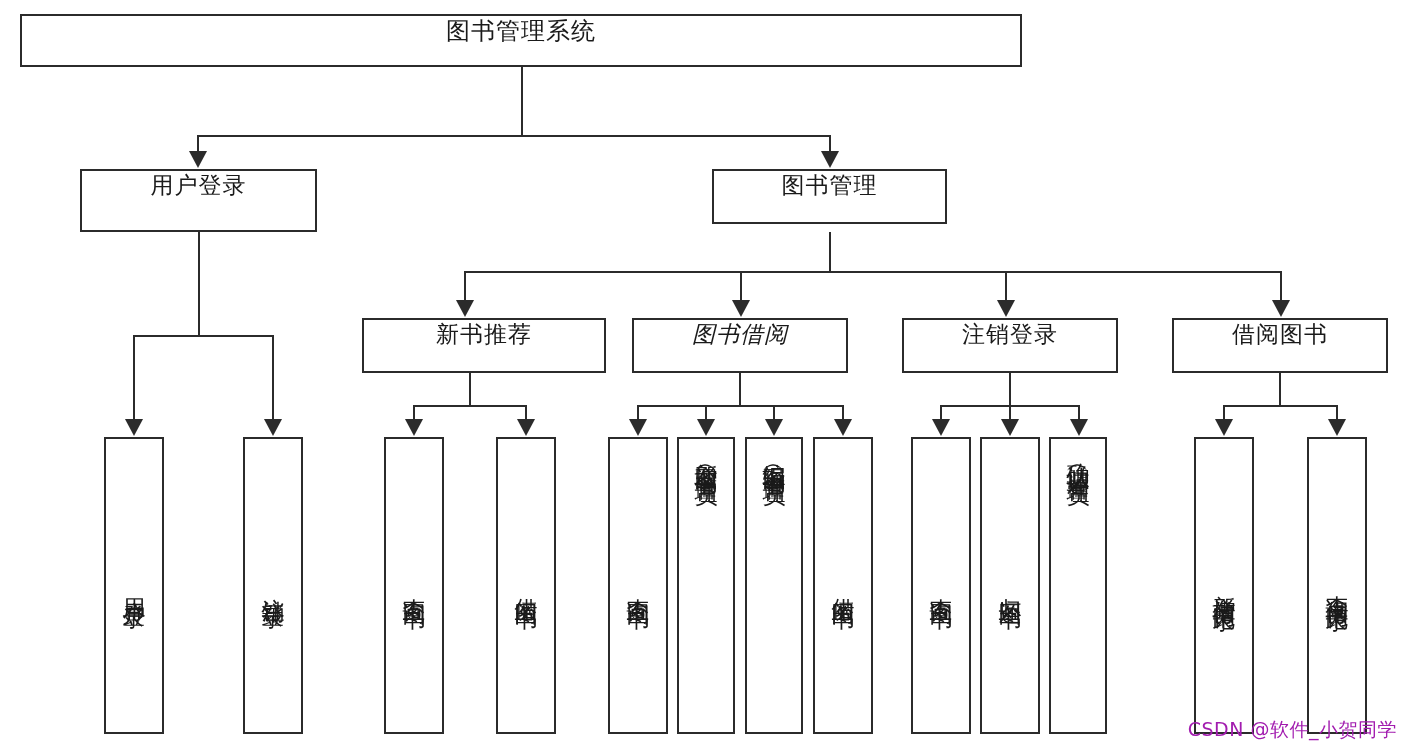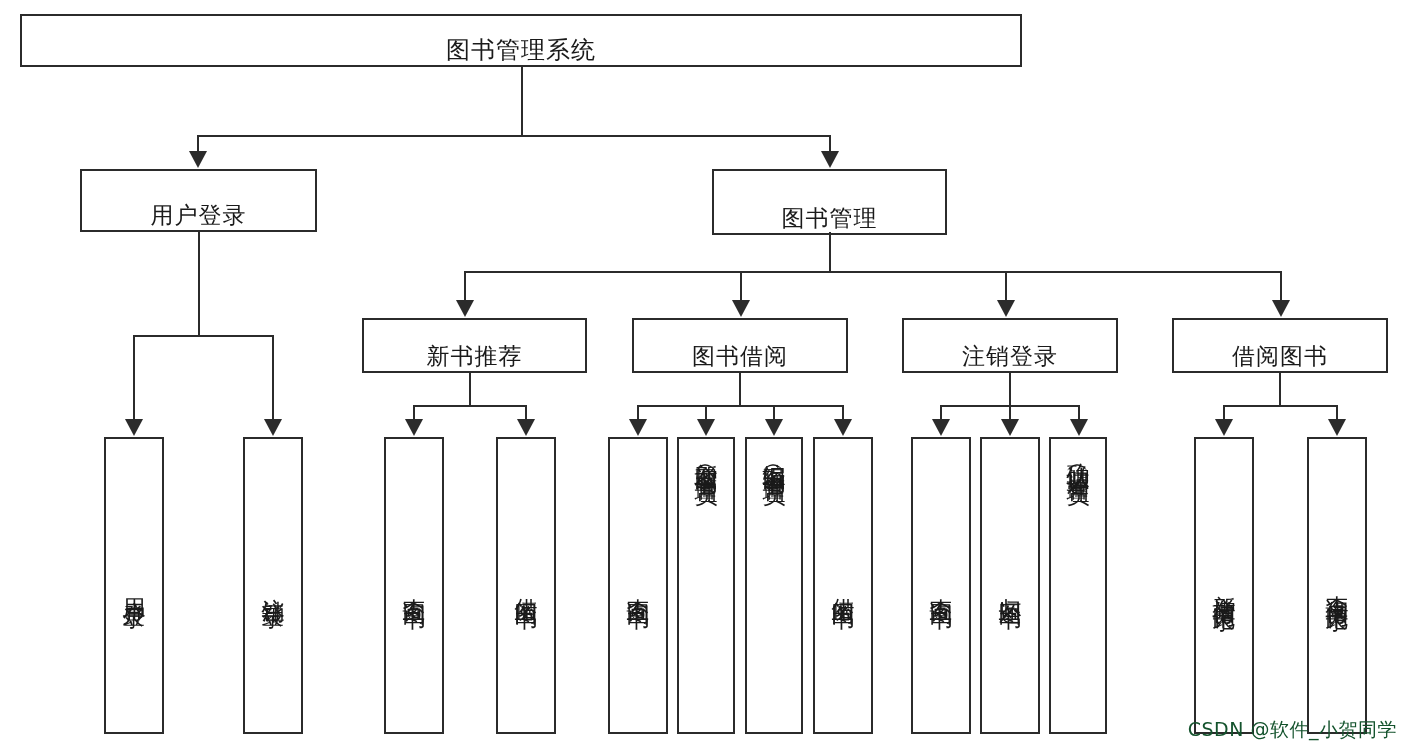--- a/index.html
+++ b/index.html
@@ -18,21 +18,21 @@
     background: #ffffff;
     overflow: hidden;
   }
   
   .node {
     position: absolute;
     box-sizing: border-box;
     background: #ffffff;
     border: 2.5px solid #2b2b2b;
     display: flex;
-    align-items: flex-end;
+    align-items: flex-start;
     justify-content: center;
     color: #1a1a1a;
   }
   .node .label {
     display: block;
     text-align: center;
     line-height: 1.25;
     white-space: nowrap;
   }
   
@@ -78,21 +78,21 @@
     border-left: 9px solid transparent;
     border-right: 9px solid transparent;
     border-top: 17px solid #2b2b2b;
   }
   
   #watermark {
     position: absolute;
     right: 8px;
     bottom: 4px;
     font-size: 19px;
-    color: #14532d;
+    color: #a21caf;
     letter-spacing: 0.5px;
     white-space: nowrap;
     pointer-events: none;
   }
 </style>
 </head>
 <body>
 
 <div id="canvas">
 
@@ -107,21 +107,21 @@
   <div class="vline" style="left:197px; top:135px; height:18px;"></div>
   <div class="arrow" style="left:189px; top:151px;"></div>
 
   <div class="vline" style="left:829px; top:135px; height:18px;"></div>
   <div class="arrow" style="left:821px; top:151px;"></div>
 
   <div class="node horiz" style="left:80px; top:169px; width:237px; height:63px;">
     <span class="label">用户登录</span>
   </div>
 
-  <div class="node horiz" style="left:712px; top:169px; width:235px; height:66px;">
+  <div class="node horiz" style="left:712px; top:169px; width:235px; height:55px;">
     <span class="label">图书管理</span>
   </div>
 
   <div class="vline" style="left:198px; top:232px; height:103px;"></div>
   <div class="hline" style="left:133px; top:335px; width:140px;"></div>
   <div class="vline" style="left:133px; top:335px; height:85px;"></div>
   <div class="arrow" style="left:125px; top:419px;"></div>
   <div class="vline" style="left:272px; top:335px; height:85px;"></div>
   <div class="arrow" style="left:264px; top:419px;"></div>
 
@@ -133,24 +133,24 @@
 
   <div class="vline" style="left:740px; top:271px; height:30px;"></div>
   <div class="arrow" style="left:732px; top:300px;"></div>
 
   <div class="vline" style="left:1005px; top:271px; height:30px;"></div>
   <div class="arrow" style="left:997px; top:300px;"></div>
 
   <div class="vline" style="left:1280px; top:271px; height:30px;"></div>
   <div class="arrow" style="left:1272px; top:300px;"></div>
 
-  <div class="node horiz" style="left:362px; top:318px; width:225px; height:55px;">
+  <div class="node horiz" style="left:362px; top:318px; width:244px; height:55px;">
     <span class="label">新书推荐</span>
   </div>
-  <div class="node horiz" style="left:632px; top:318px; width:216px; height:55px;">
+  <div class="node horiz" style="left:632px; top:318px; width:216px; height:55px;font-style:italic;">
     <span class="label">图书借阅</span>
   </div>
   <div class="node horiz" style="left:902px; top:318px; width:216px; height:55px;">
     <span class="label">注销登录</span>
   </div>
   <div class="node horiz" style="left:1172px; top:318px; width:216px; height:55px;">
     <span class="label">借阅图书</span>
   </div>
 
   <div class="vline" style="left:469px; top:373px; height:32px;"></div>

